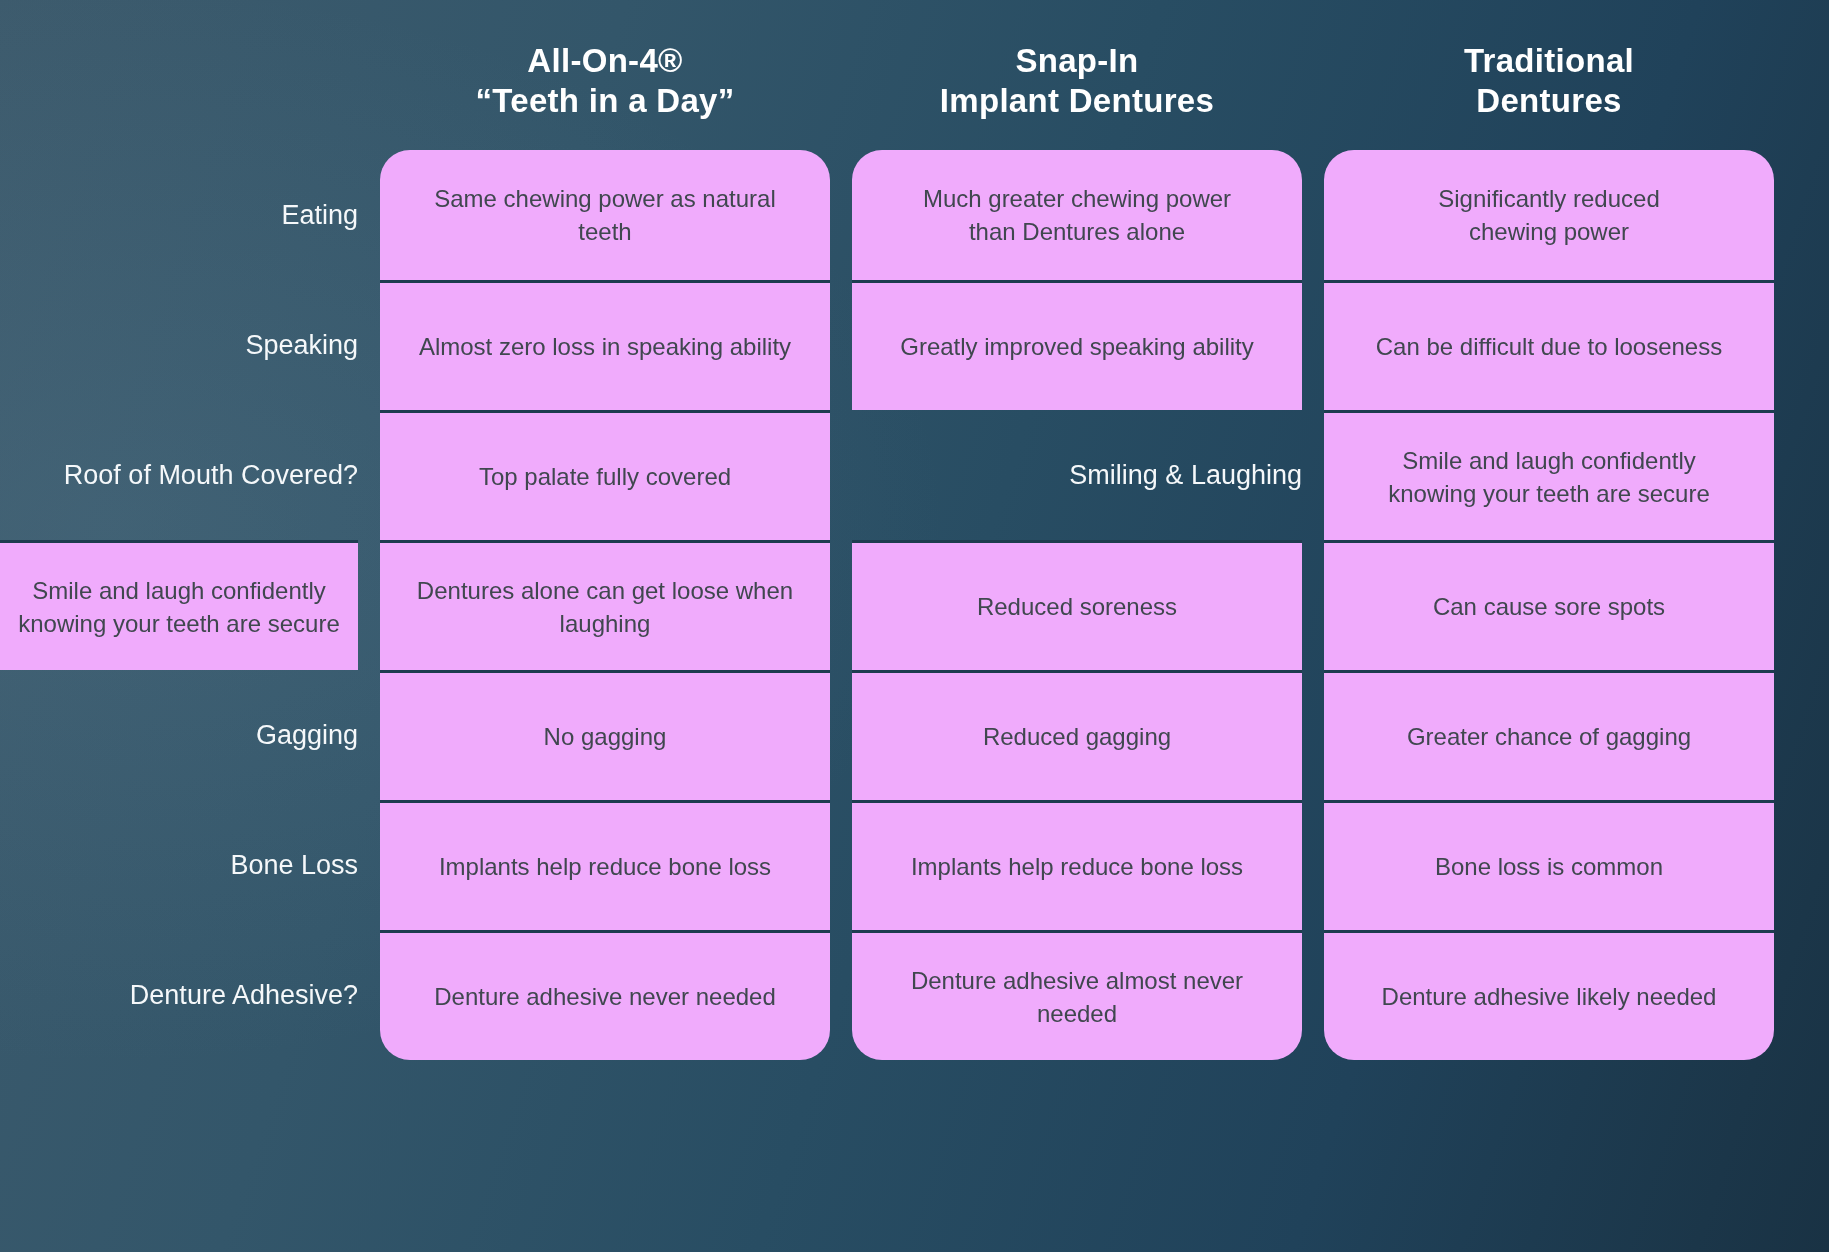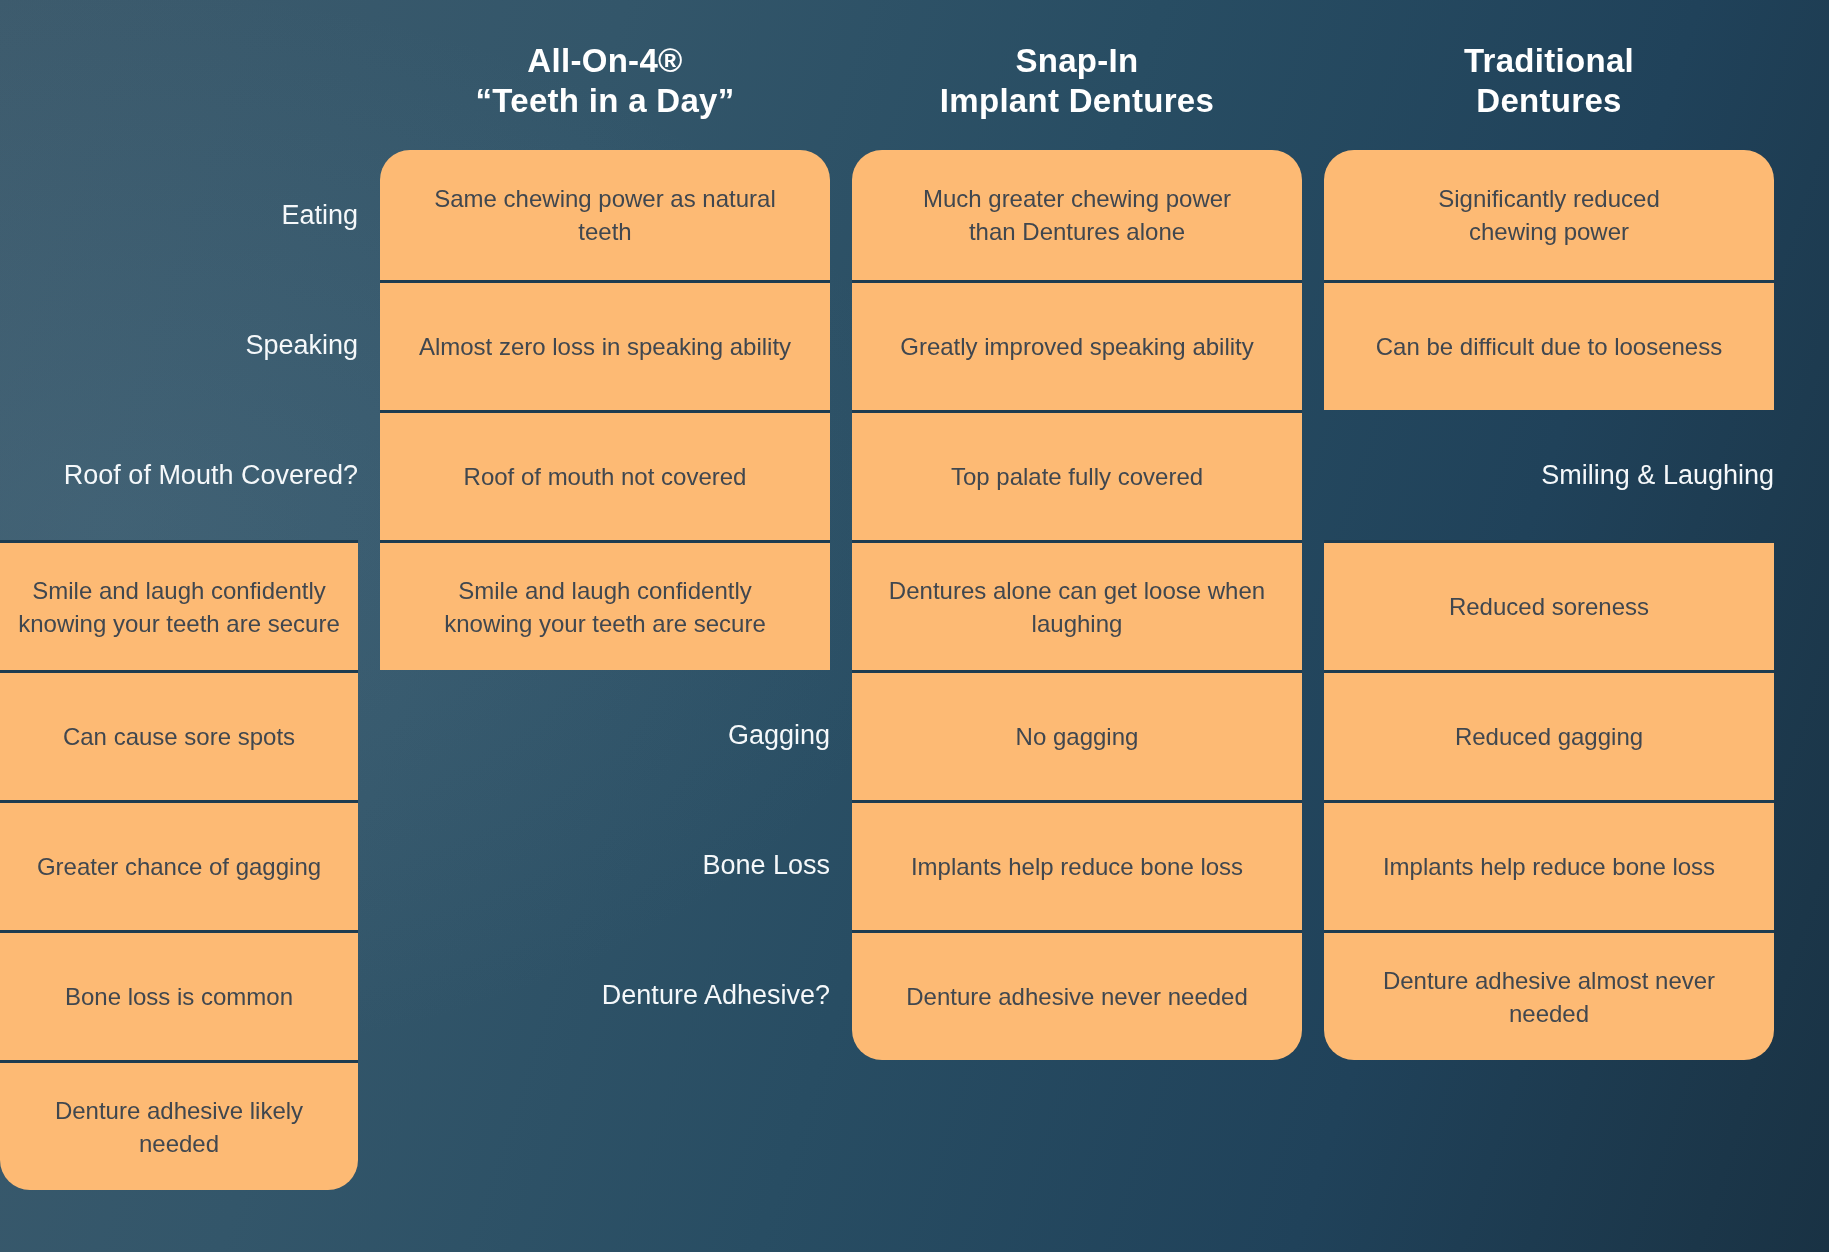--- a/index.html
+++ b/index.html
@@ -34,21 +34,21 @@
     display: flex;
     align-items: center;
     justify-content: flex-end;
     color: #f5f8fa;
     font-weight: normal;
     font-size: 27px;
     text-align: right;
     line-height: 32px;
   }
   .cell {
-    background: #fdba74;
+    background: #f0abfc;
     display: flex;
     align-items: center;
     justify-content: center;
     padding: 0 12px;
   }
   .cell.bt { border-top: 3px solid #1e3c50; }
   .cell.top { border-radius: 30px 30px 0 0; }
   .cell.bottom { border-radius: 0 0 30px 30px; }
   .cell-text {
     color: #40474f;
@@ -97,23 +97,20 @@
     </div>
   <div class="cell bt">
       <div class="cell-text">Greatly improved speaking ability</div>
     </div>
   <div class="cell bt">
       <div class="cell-text">Can be difficult due to looseness</div>
     </div>
 
   <div class="row-label">Roof of Mouth Covered?</div>
   <div class="cell bt">
-      <div class="cell-text">Roof of mouth not covered</div>
-    </div>
-  <div class="cell bt">
       <div class="cell-text">Top palate fully covered</div>
     </div>
 
   <div class="row-label">Smiling &amp; Laughing</div>
   <div class="cell bt">
       <div class="cell-text">Smile and laugh confidently
 knowing your teeth are secure</div>
     </div>
   <div class="cell bt">
       <div class="cell-text">Smile and laugh confidently

